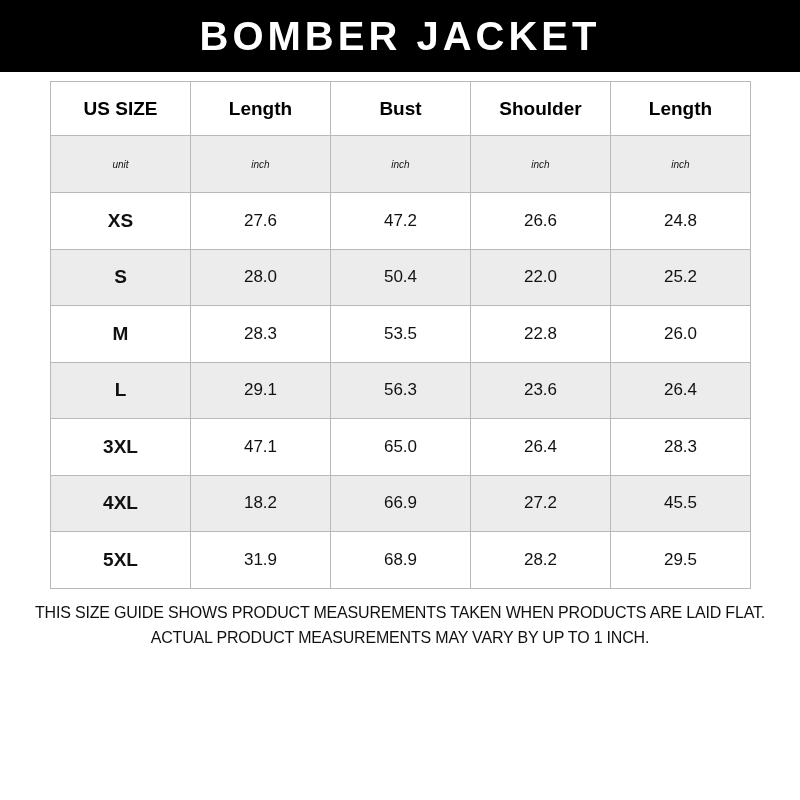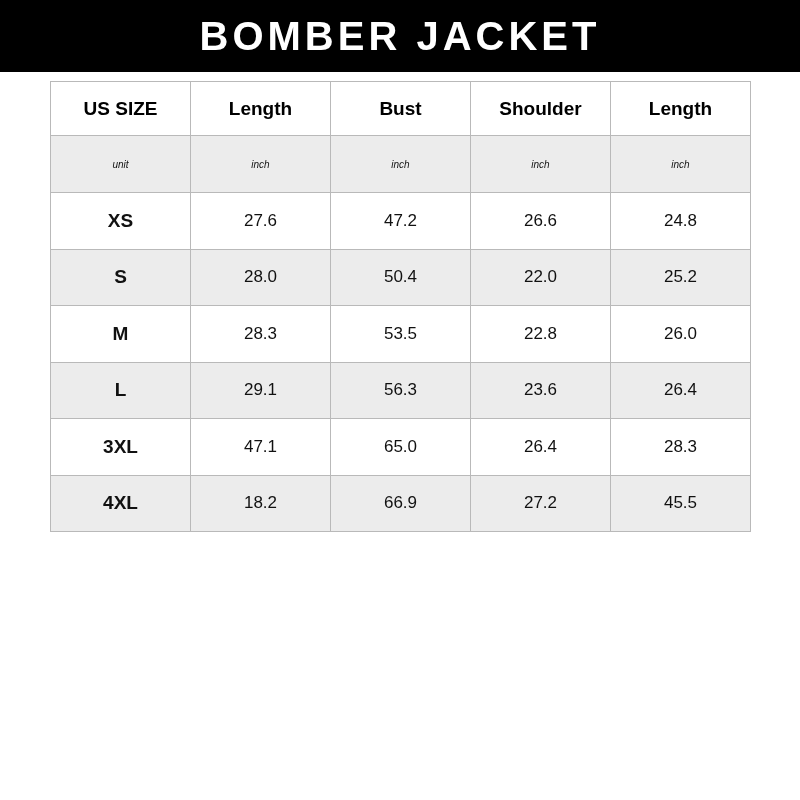--- a/index.html
+++ b/index.html
@@ -169,18 +169,29 @@
           <td>26.4</td>
           <td>28.3</td>
         </tr>
         <tr class="data-row shade">
           <td class="size-cell">4XL</td>
           <td>18.2</td>
           <td>66.9</td>
           <td>27.2</td>
           <td>45.5</td>
         </tr>
+        <tr class="data-row plain">
+          <td class="size-cell">5XL</td>
+          <td>31.9</td>
+          <td>68.9</td>
+          <td>28.2</td>
+          <td>29.5</td>
+        </tr>
       </tbody>
     </table>
   </div>
 
+  <div class="footnote">
+    <div>THIS SIZE GUIDE SHOWS PRODUCT MEASUREMENTS TAKEN WHEN PRODUCTS ARE LAID FLAT.</div>
+    <div>ACTUAL PRODUCT MEASUREMENTS MAY VARY BY UP TO 1 INCH.</div>
+  </div>
 
 </div>
 
 </body></html>

